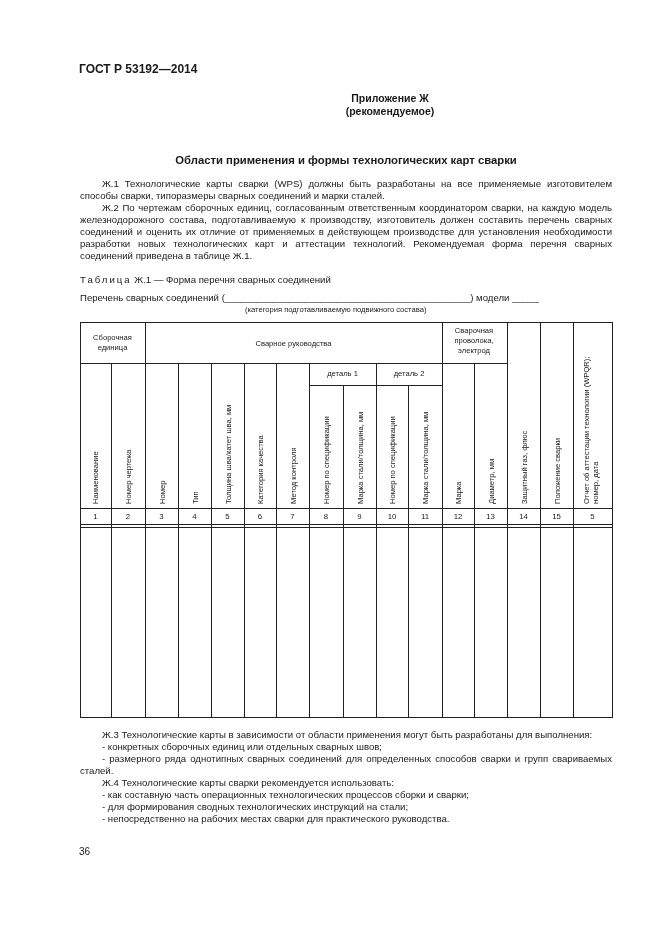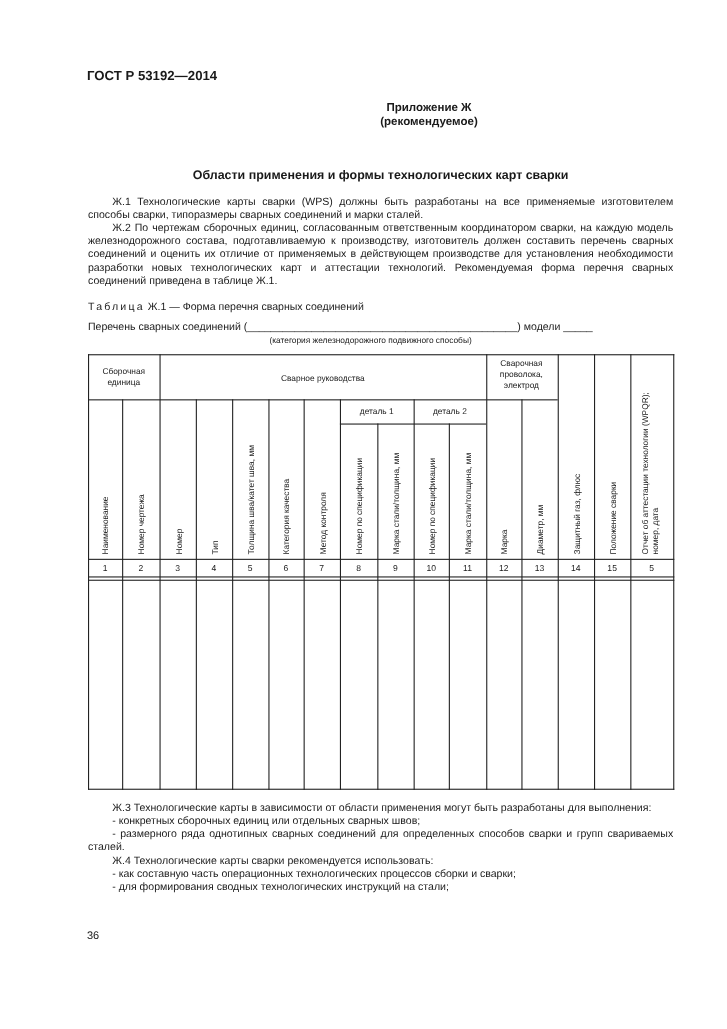--- a/index.html
+++ b/index.html
@@ -44,21 +44,21 @@
 <div class="abs appendix app-sub">(рекомендуемое)</div>
 <div class="abs section-title">Области применения и формы технологических карт сварки</div>
 
 <div class="abs para p1">
   <p>Ж.1 Технологические карты сварки (WPS) должны быть разработаны на все применяемые изготовителем способы сварки, типоразмеры сварных соединений и марки сталей.</p>
   <p>Ж.2 По чертежам сборочных единиц, согласованным ответственным координатором сварки, на каждую модель железнодорожного состава, подготавливаемую к производству, изготовитель должен составить перечень сварных соединений и оценить их отличие от применяемых в действующем производстве для установления необходимости разработки новых технологических карт и аттестации технологий. Рекомендуемая форма перечня сварных соединений приведена в таблице Ж.1.</p>
 </div>
 
 <div class="abs tcap"><span class="sp">Таблица</span><span> Ж.1 — Форма перечня сварных соединений</span></div>
 <div class="abs list-line">Перечень сварных соединений (______________________________________________) модели _____</div>
-<div class="abs list-sub">(категория железнодорожного подвижного способы)</div>
+<div class="abs list-sub">(категория подготавливаемую подвижного состава)</div>
 
 <div class="tbl">
 
   <div class="ln h" style="left:0;top:0;width:533px"></div>
   <div class="ln h" style="left:0;top:186px;width:533px"></div>
   <div class="ln h" style="left:0;top:202px;width:533px"></div>
   <div class="ln h" style="left:0;top:205px;width:533px"></div>
   <div class="ln h" style="left:0;top:395px;width:533px"></div>
 
   <div class="ln h" style="left:0;top:41px;width:362px"></div>
@@ -124,15 +124,16 @@
   <div class="num" style="left:493px;width:39px">5</div>
 </div>
 
 <div class="abs para p3">
   <p>Ж.3 Технологические карты в зависимости от области применения могут быть разработаны для выполнения:</p>
   <p>- конкретных сборочных единиц или отдельных сварных швов;</p>
   <p>- размерного ряда однотипных сварных соединений для определенных способов сварки и групп свариваемых сталей.</p>
   <p>Ж.4 Технологические карты сварки рекомендуется использовать:</p>
   <p>- как составную часть операционных технологических процессов сборки и сварки;</p>
   <p>- для формирования сводных технологических инструкций на стали;</p>
+  <p>- непосредственно на рабочих местах сварки для практического руководства.</p>
 </div>
 
 <div class="abs page-num">36</div>
 
 </body></html>

